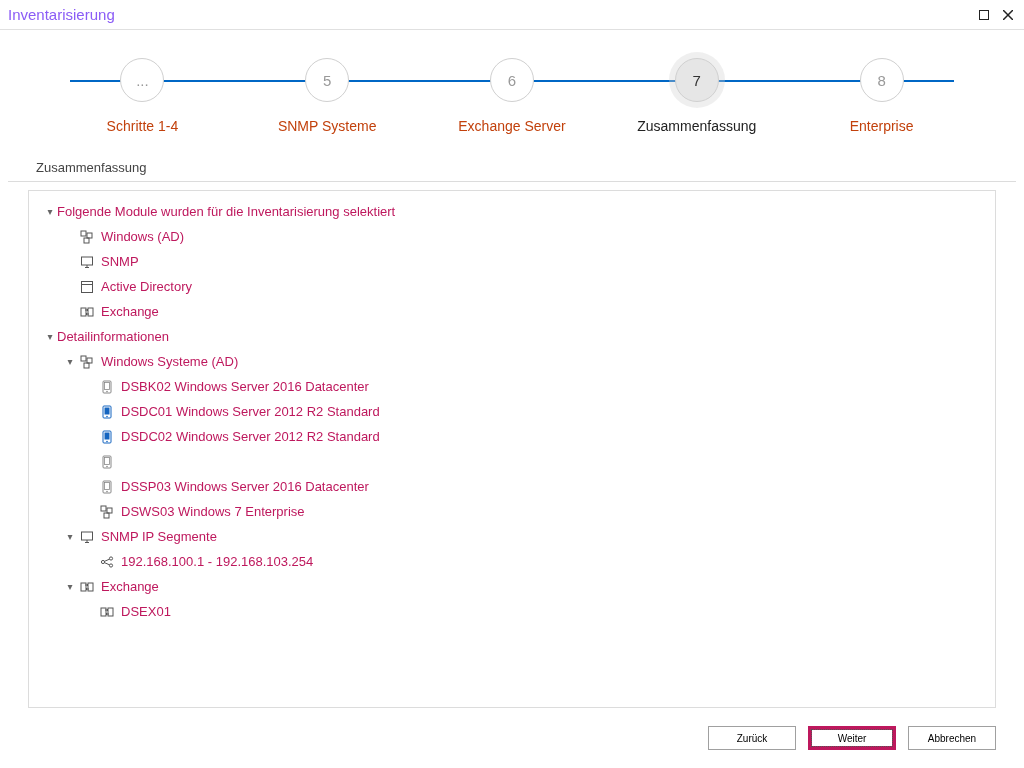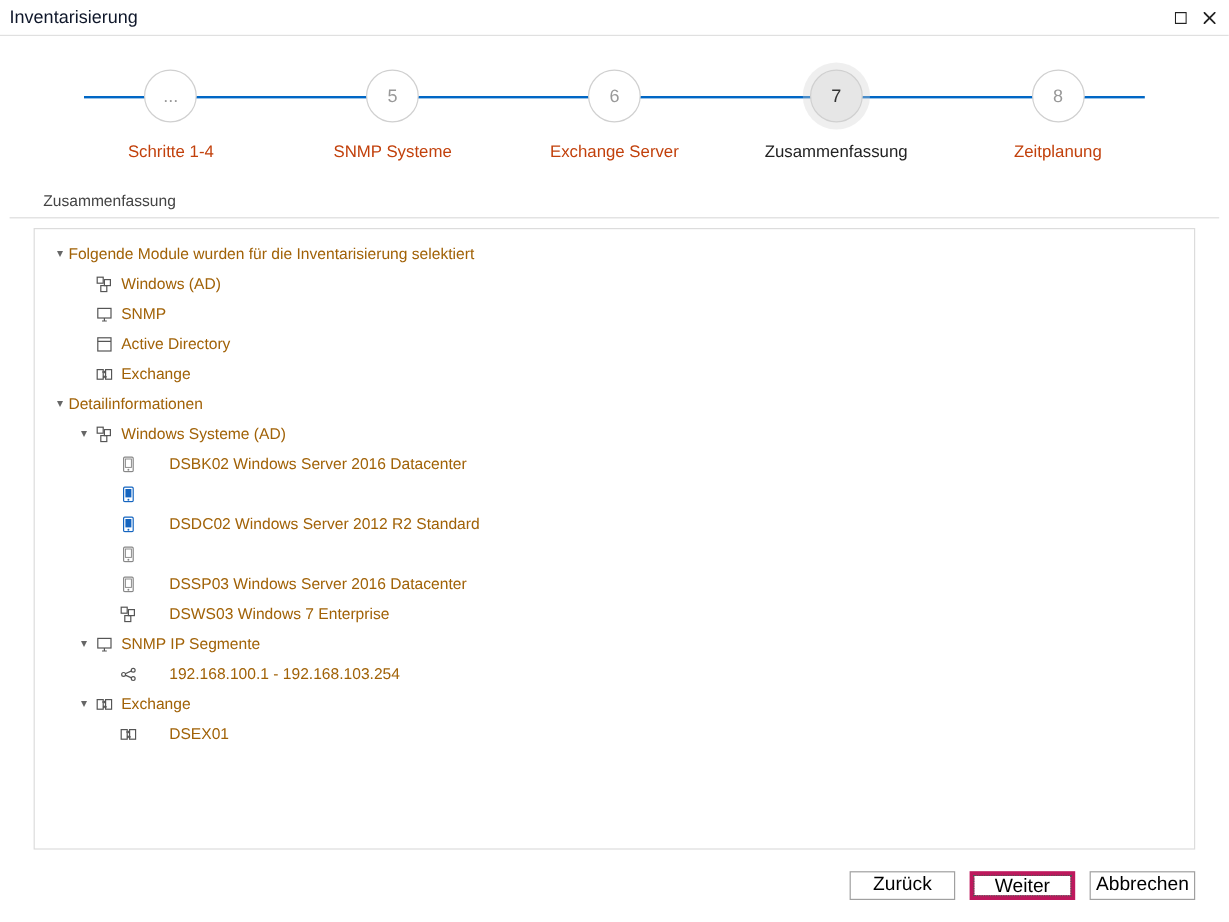--- a/index.html
+++ b/index.html
@@ -1,47 +1,47 @@
 <!DOCTYPE html>
 <html><head>
 <meta charset="utf-8">
 <style>
 * { box-sizing: border-box; margin: 0; padding: 0; }
 body { font-family: "Segoe UI", Tahoma, sans-serif; font-size: 13px; color: #333; background: #fff; width: 1024px; height: 768px; overflow: hidden; }
 
 .window { width: 1024px; height: 768px; display: flex; flex-direction: column; }
 
 .titlebar { height: 30px; display: flex; align-items: center; padding: 0 8px; border-bottom: 1px solid #e0e0e0; }
-.titlebar-title { font-size: 15px; color: #0f172a; flex: 1; }
+.titlebar-title { font-size: 15px; color: #8b5cf6; flex: 1; }
 .titlebar-controls { display: flex; gap: 8px; }
 .titlebar-btn { width: 16px; height: 16px; display: flex; align-items: center; justify-content: center; cursor: pointer; }
 
 .wizard-steps { display: flex; align-items: flex-start; padding: 28px 50px 18px 50px; position: relative; }
 .wizard-line { position: absolute; height: 2px; background: #0067c5; top: 50px; left: 70px; right: 70px; z-index: 0; }
 .step { flex: 1; display: flex; flex-direction: column; align-items: center; position: relative; z-index: 1; }
 .step-circle { width: 44px; height: 44px; border-radius: 50%; border: 1px solid #d0d0d0; background: #fff; display: flex; align-items: center; justify-content: center; font-size: 15px; color: #999; margin-bottom: 16px; }
 .step-circle.active { background: #e6e6e6; color: #333; font-weight: 500; box-shadow: 0 0 0 6px rgba(210,210,210,0.35); }
 .step-label { font-size: 14px; color: #c2410c; }
 .step-label.active { color: #222; }
 
 .section-title { padding: 8px 28px 6px 28px; font-size: 13px; color: #444; border-bottom: 1px solid #dcdcdc; margin: 0 8px; }
 
 .content-frame { margin: 8px 28px 8px 28px; border: 1px solid #dcdcdc; flex: 1; overflow: auto; padding: 8px 8px; }
 
 .tree-row { display: flex; align-items: center; height: 25px; line-height: 25px; }
 .chevron { width: 14px; text-align: center; color: #666; font-size: 10px; cursor: pointer; user-select: none; }
 .chevron.placeholder { visibility: hidden; }
 .tree-icon { width: 16px; height: 16px; margin: 0 6px 0 2px; display: inline-flex; align-items: center; justify-content: center; }
-.tree-label { color: #a16207; }
+.tree-label { color: #be185d; }
 .ind-0 { padding-left: 6px; }
 .ind-1 { padding-left: 26px; }
-.ind-3 { padding-left: 60px; gap: 20px; }
+.ind-3 { padding-left: 60px; }
 
 .footer { display: flex; justify-content: flex-end; gap: 12px; padding: 10px 28px 18px 28px; }
-.btn { min-width: 88px; height: 24px; border: 1px solid #a0a0a0; background: #fff; font-size: 16px; cursor: pointer; font-family: inherit; }
+.btn { min-width: 88px; height: 24px; border: 1px solid #a0a0a0; background: #fff; font-size: 10px; cursor: pointer; font-family: inherit; }
 .btn.default { border: 4px solid #be185d; outline: 1px dotted #555; outline-offset: -4px; }
 
 svg { display: block; }
 </style>
 </head>
 <body>
 
 <div class="window">
   <div class="titlebar">
     <div class="titlebar-title">Inventarisierung</div>
@@ -73,21 +73,21 @@
     <div class="step">
       <div class="step-circle">6</div>
       <div class="step-label">Exchange Server</div>
     </div>
     <div class="step">
       <div class="step-circle active">7</div>
       <div class="step-label active">Zusammenfassung</div>
     </div>
     <div class="step">
       <div class="step-circle">8</div>
-      <div class="step-label">Zeitplanung</div>
+      <div class="step-label">Enterprise</div>
     </div>
   </div>
 
   <div class="section-title">Zusammenfassung</div>
 
   <div class="content-frame">
 
     <div class="tree-row ind-0">
       <span class="chevron">▾</span>
       <span class="tree-label">Folgende Module wurden für die Inventarisierung selektiert</span>
@@ -166,20 +166,21 @@
       <span class="tree-label">DSBK02 Windows Server 2016 Datacenter</span>
     </div>
     <div class="tree-row ind-3">
       <span class="tree-icon">
           <svg width="12" height="14" viewBox="0 0 12 14">
             <rect x="2" y="1" width="8" height="12" rx="1" fill="none" stroke="#1565c0" stroke-width="1"></rect>
             <rect x="3.5" y="2.5" width="5" height="7" fill="#1565c0"></rect>
             <circle cx="6" cy="11.5" r="0.8" fill="#1565c0"></circle>
           </svg>
         </span>
+      <span class="tree-label">DSDC01 Windows Server 2012 R2 Standard</span>
     </div>
     <div class="tree-row ind-3">
       <span class="tree-icon">
           <svg width="12" height="14" viewBox="0 0 12 14">
             <rect x="2" y="1" width="8" height="12" rx="1" fill="none" stroke="#1565c0" stroke-width="1"></rect>
             <rect x="3.5" y="2.5" width="5" height="7" fill="#1565c0"></rect>
             <circle cx="6" cy="11.5" r="0.8" fill="#1565c0"></circle>
           </svg>
         </span>
       <span class="tree-label">DSDC02 Windows Server 2012 R2 Standard</span>

